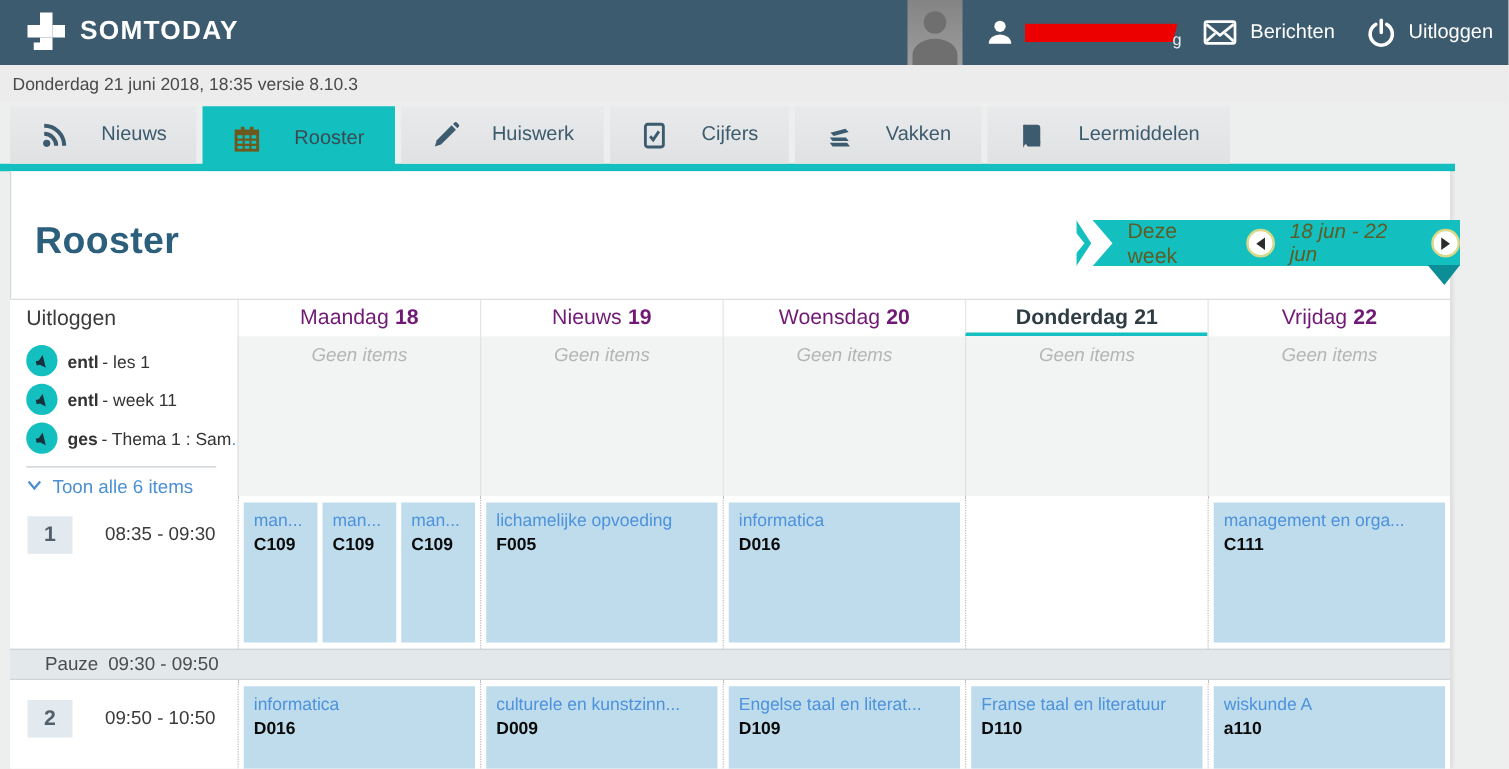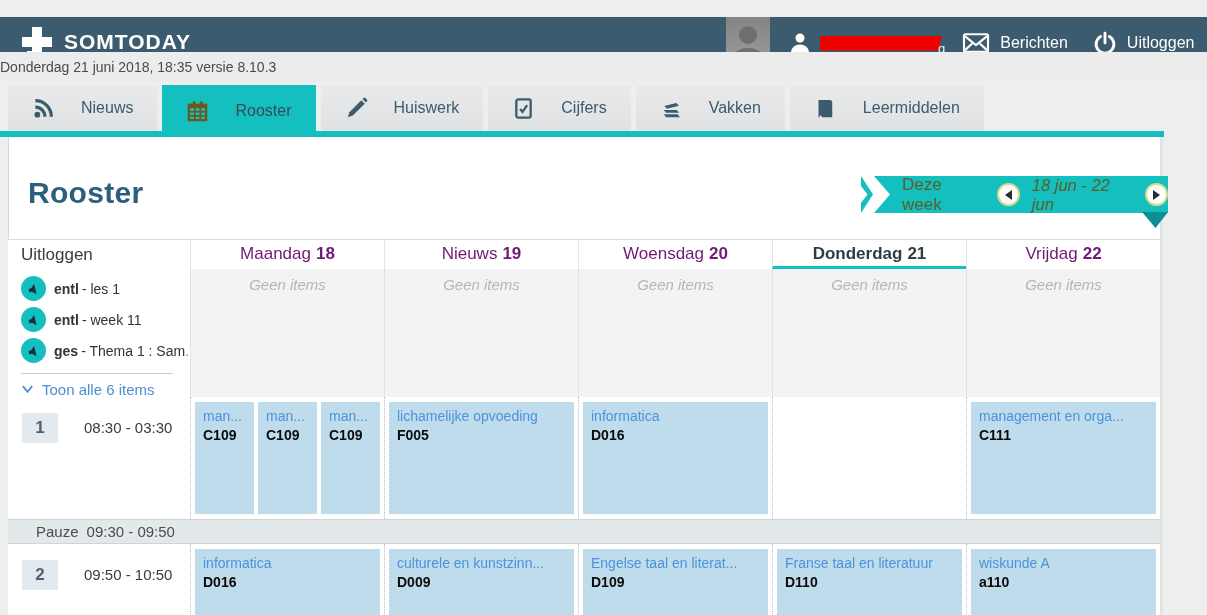--- a/index.html
+++ b/index.html
@@ -2,36 +2,36 @@
 <html><head>
 <meta charset="utf-8">
 <style>
   * { margin:0; padding:0; box-sizing:border-box; }
   html,body { background:#edeeee; }
   .viewport {
     position:relative; width:1207px; height:615px; overflow:hidden;
     background:#edeeee; font-family:"Liberation Sans", sans-serif;
   }
   
-  .topbar { position:absolute; left:0; top:17px; width:1207px; height:52px; background:#3d5b6e; }
+  .topbar { position:absolute; left:0; top:0; width:1207px; height:52px; background:#3d5b6e; }
   .logo { position:absolute; left:20px; top:8px; display:flex; align-items:center; gap:10px; cursor:pointer; }
   .logo-icon svg { display:block; }
   .logo-text { color:#fff; font-size:21px; font-weight:bold; letter-spacing:1px; }
   .avatar { position:absolute; left:726px; top:0; width:44px; height:52px; background:linear-gradient(#848484,#9d9d9d); overflow:hidden; }
   .avatar .head { position:absolute; left:13px; top:9px; width:18px; height:18px; border-radius:50%; background:#6f6f6f; }
   .avatar .body { position:absolute; left:4px; top:31px; width:36px; height:26px; border-radius:50% 50% 0 0; background:#6f6f6f; }
   .topbar-right { position:absolute; left:788px; top:0; height:52px; display:flex; align-items:center; }
   .tb-icon { display:flex; align-items:center; }
   .redbar { width:122px; height:15px; background:#ec0000; margin-left:8px; clip-path:polygon(0 0,100% 0,97% 100%,0 100%); }
   .uname-g { color:#e8edf0; font-size:13px; margin-left:-4px; position:relative; top:5px; }
   .tb-item { display:flex; align-items:center; gap:9px; color:#fff; font-size:16px; cursor:pointer; }
   .sp16 { width:16px; } .sp24 { width:24px; }
   
   .statusbar { position:absolute; left:0; top:52px; width:1207px; height:30px; background:#ececec;
-    color:#4a4a4a; font-size:14px; line-height:30px; }
+    color:#4a4a4a; font-size:14px; line-height:30px; padding-left:10px; }
   
   .tealbar { position:absolute; left:0; top:131px; width:1164px; height:6px; background:#14bfc0; }
   .tabs { position:absolute; left:8px; top:85px; height:52px; display:flex; align-items:flex-end; gap:5px; }
   .tab { height:46px; margin-bottom:6px; background:linear-gradient(#e8eaeb,#dfe1e2);
     display:flex; align-items:center; gap:26px; padding:0 24px; cursor:pointer;
     color:#3d5b6e; font-size:16px; }
   .tab svg { display:block; }
   .tab.active { height:52px; margin-bottom:0; background:#14bfc0; color:#3a4a52; }
   .tab.active .tab-ico { color:#6d591d; }
   .tab-ico { color:#3d5b6e; display:flex; }
@@ -296,21 +296,21 @@
     <div class="dcol">Geen items</div>
     <div class="dcol">Geen items</div>
     <div class="dcol">Geen items</div>
     <div class="dcol">Geen items</div>
     <div class="dcol">Geen items</div>
   </div>
 
   <div class="lrow row1">
     <div class="timecell">
       <span class="numbox">1</span>
-      <span class="timetxt">08:30 - 03:30</span>
+      <span class="timetxt">08:35 - 09:30</span>
     </div>
     <div class="dcell">
       <div class="block">
         <div class="subj">man...</div>
         <div class="room">C109</div>
       </div>
       <div class="block">
         <div class="subj">man...</div>
         <div class="room">C109</div>
       </div>

